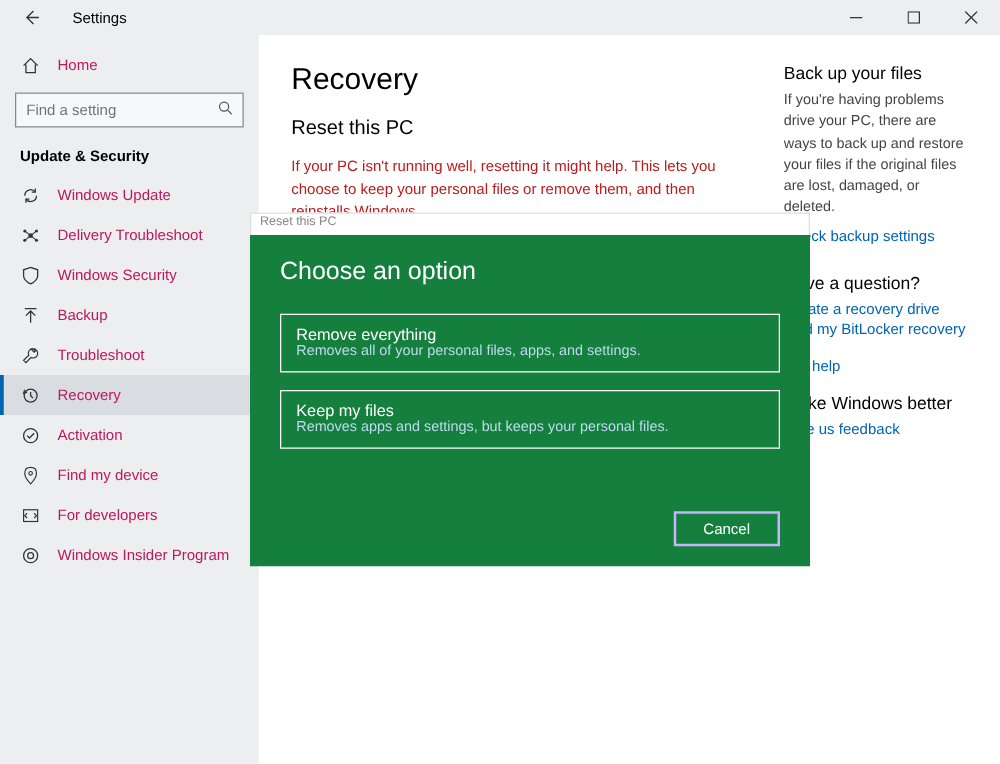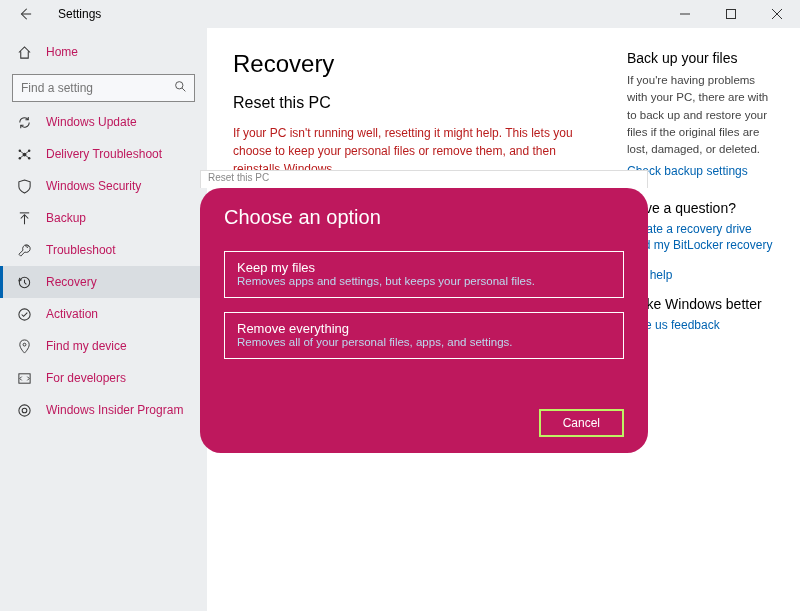--- a/index.html
+++ b/index.html
@@ -95,37 +95,36 @@
     left: 200px; top: 170px;
     width: 448px;
   }
   .modal-title {
     height: 18px; background:#fff;
     border:1px solid #ddd; border-bottom:none;
     font-size:10px; color:#888;
     padding: 1px 7px;
   }
   .modal {
-    background: #be185d;
+    background: #15803d;
     color: #fff;
     padding: 18px 24px 16px;
-    border-radius: 21px;
   }
   .modal h3 { font-size: 20px; font-weight: 300; margin: 0 0 22px; }
   .opt {
     border: 1px solid #fff;
     padding: 8px 12px 10px;
     margin-bottom: 14px;
     cursor:pointer;
   }
   .opt .o-title { font-size: 13px; font-weight:400;}
   .opt .o-desc { font-size: 11.5px; color:#bcd9ef;}
   .modal-foot { display:flex; justify-content:flex-end; margin-top: 50px; }
   .btn-cancel {
-    border: 2px solid #bef264;
+    border: 2px solid #c4b5fd;
     padding: 5px 22px;
     font-size: 12px;
     cursor:pointer;
   }
 
   
   .restart-now {
     position:absolute;
     left: 234px; top: 425px;
     background:#ccc; border:1px solid #bbb;
@@ -177,20 +176,21 @@
       </div>
       <div class="search-wrap">
         <div class="search-box">
           <input class="search" placeholder="Find a setting" style="">
           <span class="search-icon"><svg width="13" height="13" viewBox="0 0 16 16">
                 <circle cx="6.5" cy="6.5" r="4.5" stroke="#555" stroke-width="1.2" fill="none"></circle>
                 <path d="M10 10 L14 14" stroke="#555" stroke-width="1.2"></path>
               </svg></span>
         </div>
       </div>
+      <div class="side-header">Update &amp; Security</div>
 
       <div class="side-item">
         <span class="side-icon">
             <svg width="15" height="15" viewBox="0 0 16 16">
               <path d="M3 8a5 5 0 0 1 9-3 M13 8a5 5 0 0 1-9 3" stroke="#333" stroke-width="1.1" fill="none"></path>
               <path d="M12 2v3h-3 M4 14v-3h3" stroke="#333" stroke-width="1.1" fill="none"></path>
             </svg>
           </span>
         <span>Windows Update</span>
       </div>
@@ -282,21 +282,21 @@
 
     <div class="main">
       <div class="main-left">
         <h1 class="page">Recovery</h1>
         <h2 class="section">Reset this PC</h2>
         <div class="desc">If your PC isn't running well, resetting it might help. This lets you choose to keep your personal files or remove them, and then reinstalls Windows.</div>
         <div class="btn-ccc">Get started</div>
       </div>
       <div class="main-right">
         <div class="right-head">Back up your files</div>
-        <div class="right-desc">If you're having problems with your PC, there are with to back up and restore your files if the original files are lost, damaged, or deleted.</div>
+        <div class="right-desc">If you're having problems drive your PC, there are ways to back up and restore your files if the original files are lost, damaged, or deleted.</div>
         <a class="link">Check backup settings</a>
 
         <div class="block2">
           <div class="right-head">Have a question?</div>
           <a class="link" style="margin:2px 0">Create a recovery drive</a>
           <a class="link" style="margin:2px 0">Find my BitLocker recovery key</a>
           <a class="link" style="margin:2px 0 14px">Get help</a>
 
           <div class="right-head">Make Windows better</div>
           <a class="link" style="margin:2px 0">Give us feedback</a>
@@ -306,24 +306,24 @@
   </div>
 </div>
 
 <div class="restart-now">Restart now</div>
 
 <div class="modal-wrap">
   <div class="modal-title">Reset this PC</div>
   <div class="modal">
     <h3>Choose an option</h3>
     <div class="opt">
+      <div class="o-title">Remove everything</div>
+      <div class="o-desc">Removes all of your personal files, apps, and settings.</div>
+    </div>
+    <div class="opt">
       <div class="o-title">Keep my files</div>
       <div class="o-desc">Removes apps and settings, but keeps your personal files.</div>
     </div>
-    <div class="opt">
-      <div class="o-title">Remove everything</div>
-      <div class="o-desc">Removes all of your personal files, apps, and settings.</div>
-    </div>
     <div class="modal-foot">
       <div class="btn-cancel">Cancel</div>
     </div>
   </div>
 </div>
 
 </body></html>

